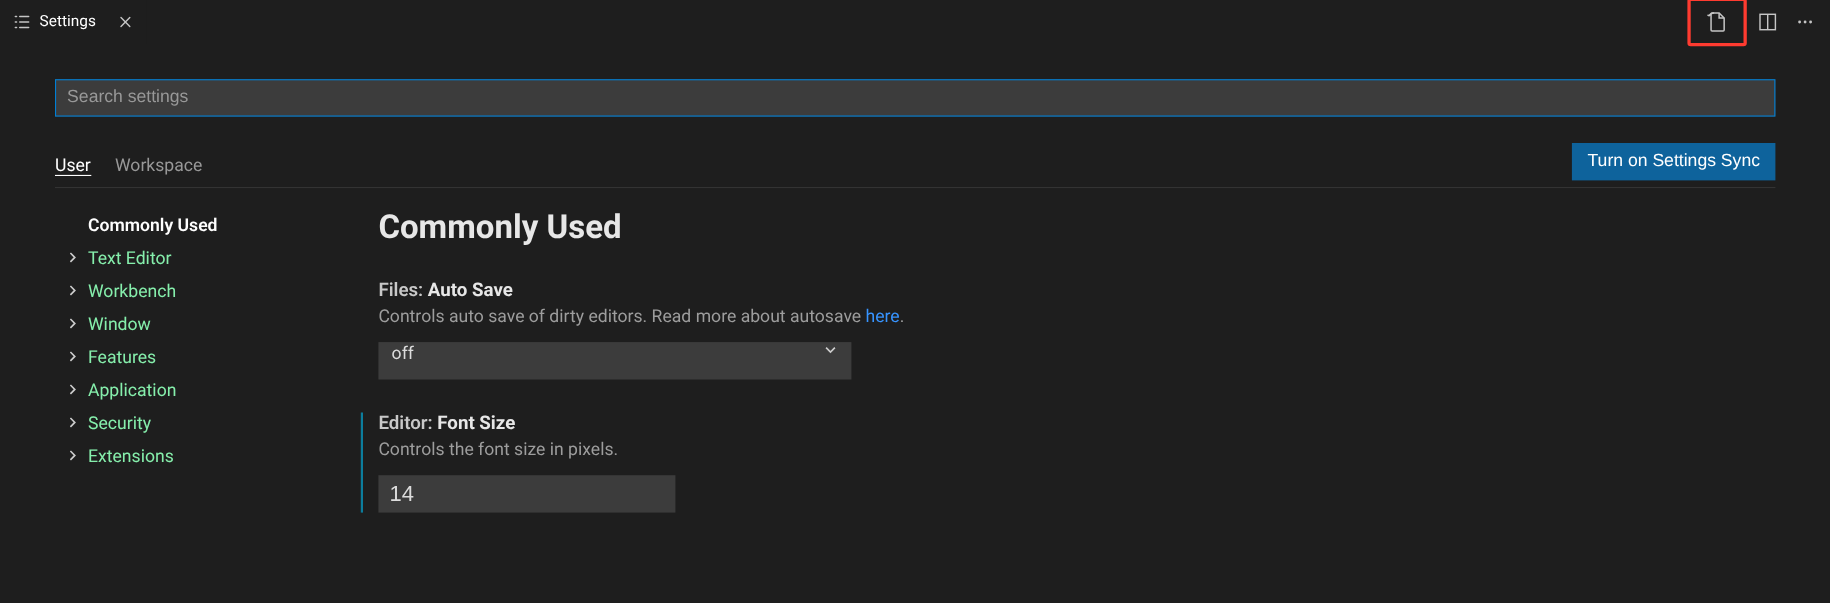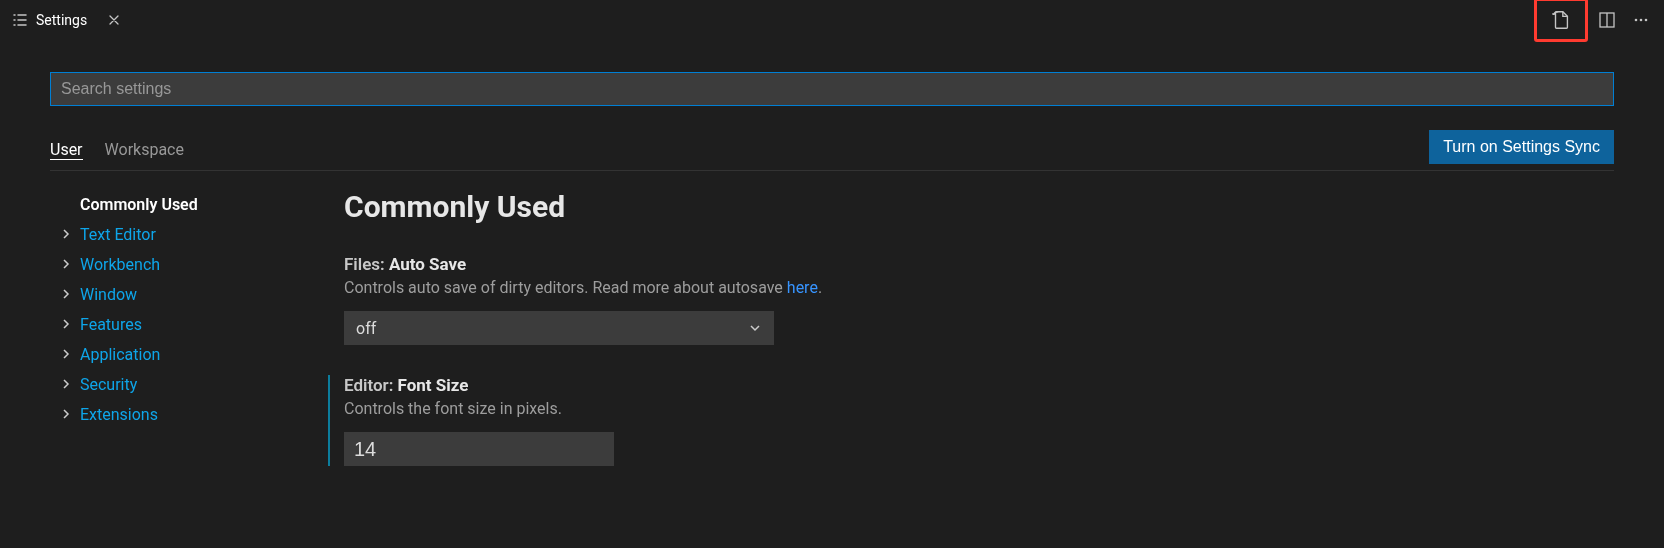--- a/index.html
+++ b/index.html
@@ -121,21 +121,21 @@
     }
     .toc {
       width: 290px;
       padding-left: 30px;
     }
     .toc-item {
       display: flex;
       align-items: center;
       height: 30px;
       cursor: pointer;
-      color: #0ea5e9;
+      color: #86efac;
       font-size: 16px;
       gap: 6px;
     }
     .toc-item.active {
       color: #ffffff;
       font-weight: 600;
       padding-left: 20px;
     }
     .toc-chevron {
       width: 14px;
@@ -185,21 +185,20 @@
       text-decoration: none;
     }
     .select-control {
       width: 430px;
       height: 34px;
       background: #3c3c3c;
       border: none;
       color: #dcdcdc;
       padding: 0 12px;
       display: flex;
-      align-items: center;
       justify-content: space-between;
       cursor: pointer;
       font-size: 16px;
     }
     .number-input {
       width: 270px;
       height: 34px;
       background: #3c3c3c;
       border: none;
       color: #dcdcdc;

